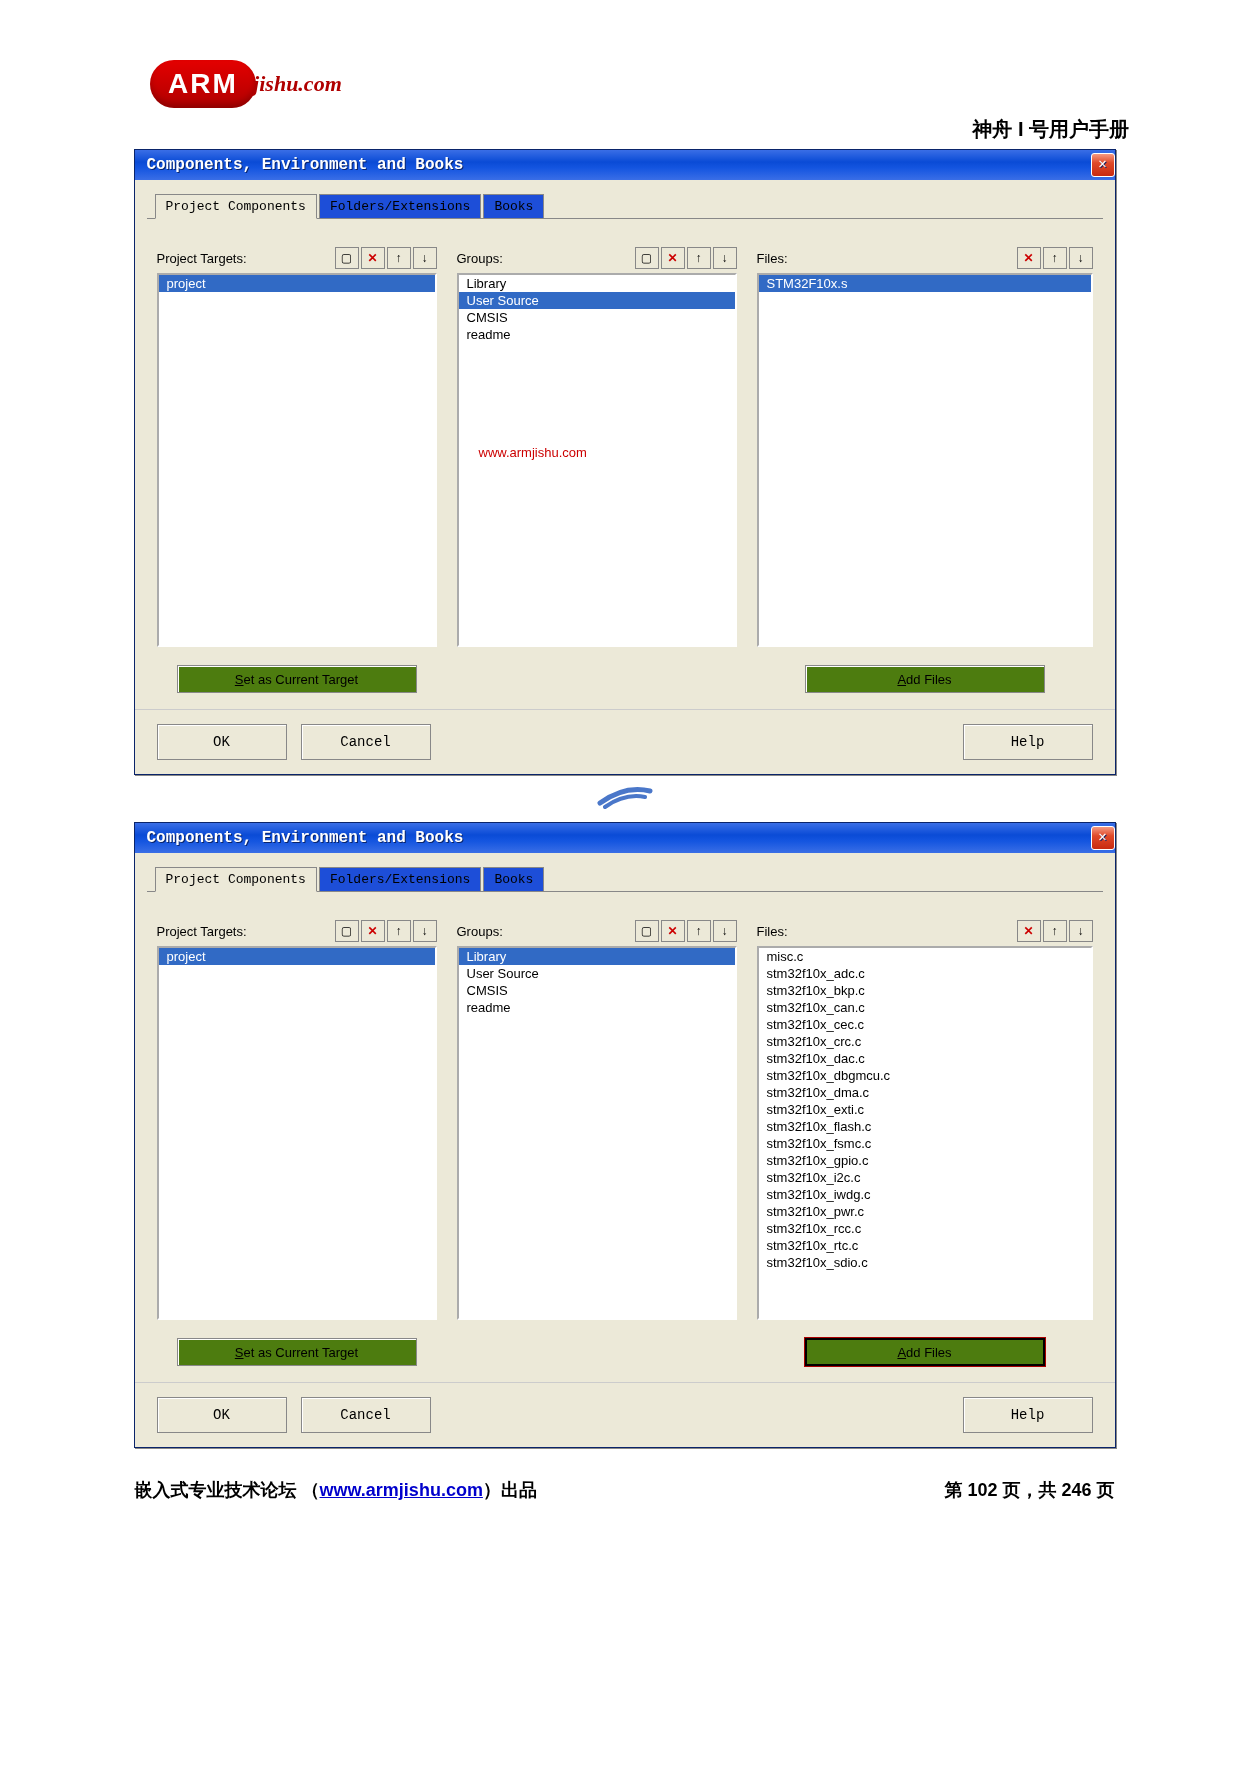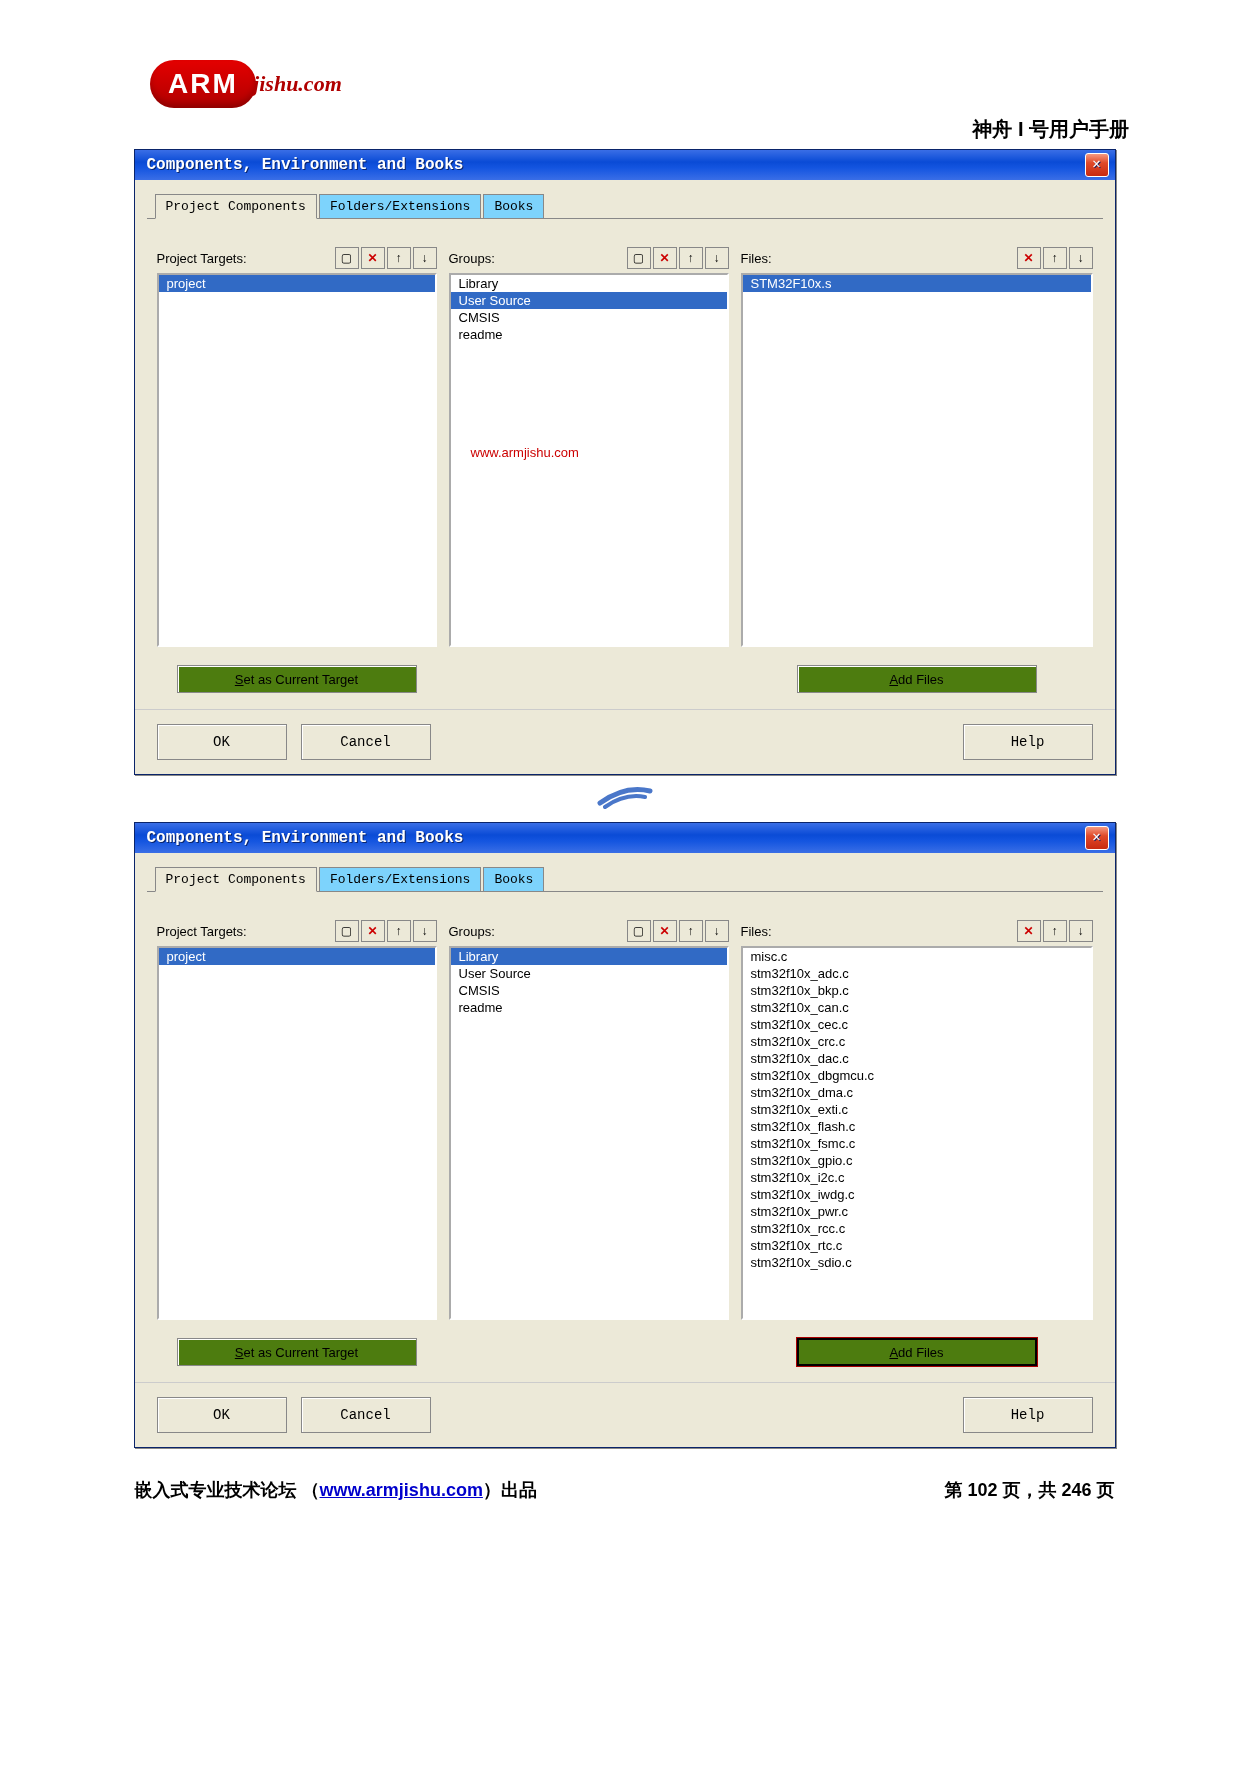--- a/index.html
+++ b/index.html
@@ -3,29 +3,29 @@
 <meta charset="utf-8">
 <style>
 html,body{margin:0;padding:0;background:#fff;font-family:"Microsoft YaHei",Tahoma,Arial,sans-serif;font-size:12px;color:#000}
 .page{width:1249px;margin:0 auto;padding:60px 0 100px;box-sizing:border-box}
 .logo-wrap{margin:0 0 8px 150px}
 .logo{display:inline-block;position:relative}
 .logo-cloud{background:linear-gradient(#e40000,#b00000);color:#fff;font-weight:bold;font-size:28px;letter-spacing:2px;padding:8px 18px;border-radius:28px;display:inline-block;box-shadow:inset 0 -4px 6px rgba(0,0,0,.2)}
 .logo-tail{font:italic bold 22px/1 Georgia,serif;color:#b00000;margin-left:-6px;vertical-align:2px}
 .header-title{font-size:20px;font-weight:bold;text-align:right;margin:0 120px 6px 0}
 .dialog{width:980px;margin:0 auto 30px;background:#ece9d8;border:1px solid #0a246a;box-shadow:1px 1px 0 #888}
-.titlebar{display:flex;align-items:center;height:30px;background:linear-gradient(#3a6ee6,#0a4bd6 40%,#1455e0 60%,#3a6ee6);color:#fff;font-family:"Courier New",monospace;font-weight:bold;font-size:16px;padding:0 6px 0 12px;text-shadow:1px 1px 0 #0a246a}
+.titlebar{display:flex;align-items:center;height:30px;background:linear-gradient(#3a6ee6,#0a4bd6 40%,#1455e0 60%,#3a6ee6);color:#fff;font-family:"Courier New",monospace;font-weight:bold;font-size:16px;padding:0 0 0 12px;text-shadow:1px 1px 0 #0a246a}
 .titlebar span{flex:1}
 .close-btn{width:22px;height:22px;background:linear-gradient(#f59a82,#e04a2a 40%,#c82a10);border:1px solid #fff;border-radius:3px;color:#fff;font-weight:bold;font-size:14px;text-align:center;line-height:20px;cursor:pointer}
 .tabstrip{display:flex;align-items:flex-end;padding:10px 0 0 20px;height:28px;font-family:Liberation Mono, monospace}
-.tab{padding:4px 10px;border:1px solid #888;border-bottom:none;background:#7dd3fc;margin-right:2px;position:relative;font-size:13px;cursor:pointer}
+.tab{padding:4px 10px;border:1px solid #888;border-bottom:none;background:#1d4ed8;margin-right:2px;position:relative;font-size:13px;cursor:pointer}
 .tab.active{background:#ece9d8;border-bottom:1px solid #ece9d8;z-index:2;margin-bottom:-1px}
 .tab-underline{border-top:1px solid #888;margin:0 12px}
 .body-area{padding:28px 22px 16px 22px}
-.columns{display:flex;gap:12px}
+.columns{display:flex;gap:20px}
 .col{display:flex;flex-direction:column}
 .col.t{width:280px}.col.g{width:280px}.col.f{flex:1}
 .col-header{display:flex;align-items:center;margin-bottom:4px}
 .col-title{font-size:13px;flex:1}
 .tool-btn{width:22px;height:20px;border:1px solid #888;background:#ece9d8;margin-left:2px;display:flex;align-items:center;justify-content:center;cursor:pointer}
 .listbox{border:2px inset #fff;background:#fff;height:370px;overflow:auto;font-size:13px;position:relative}
 .listbox .item{padding:1px 8px;white-space:nowrap}
 .listbox .item.sel{background:#316ac5;color:#fff}
 .listbox.with-scroll{overflow-y:scroll}
 .watermark{position:absolute;color:#c00;font-size:13px;top:170px;left:20px;pointer-events:none}

